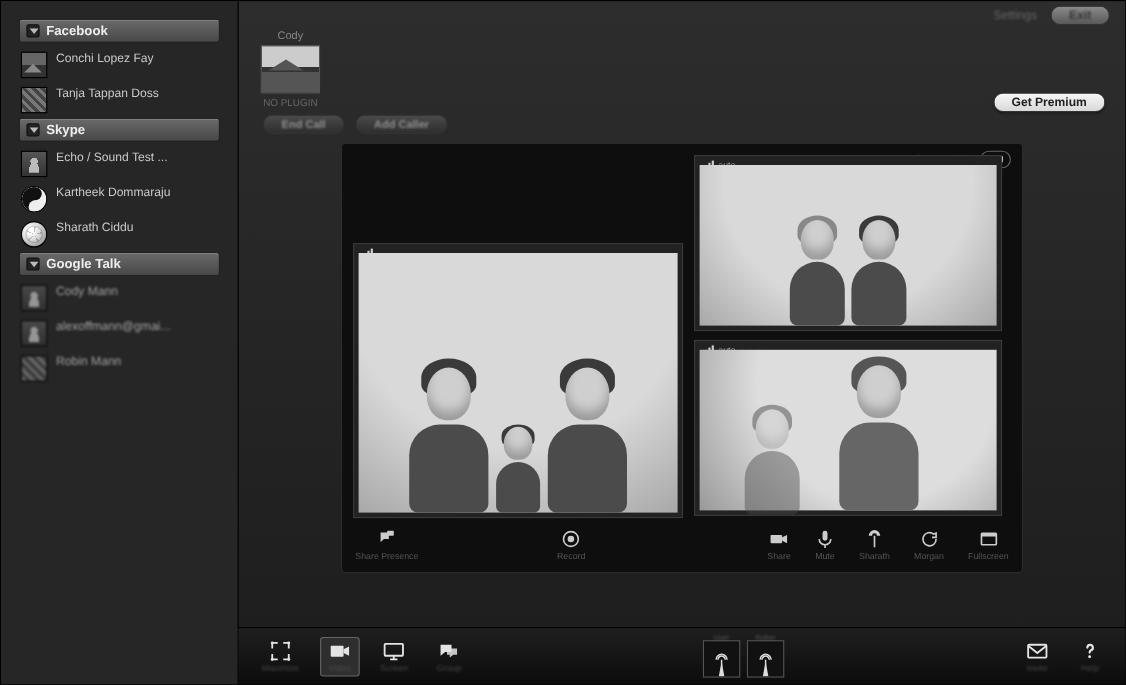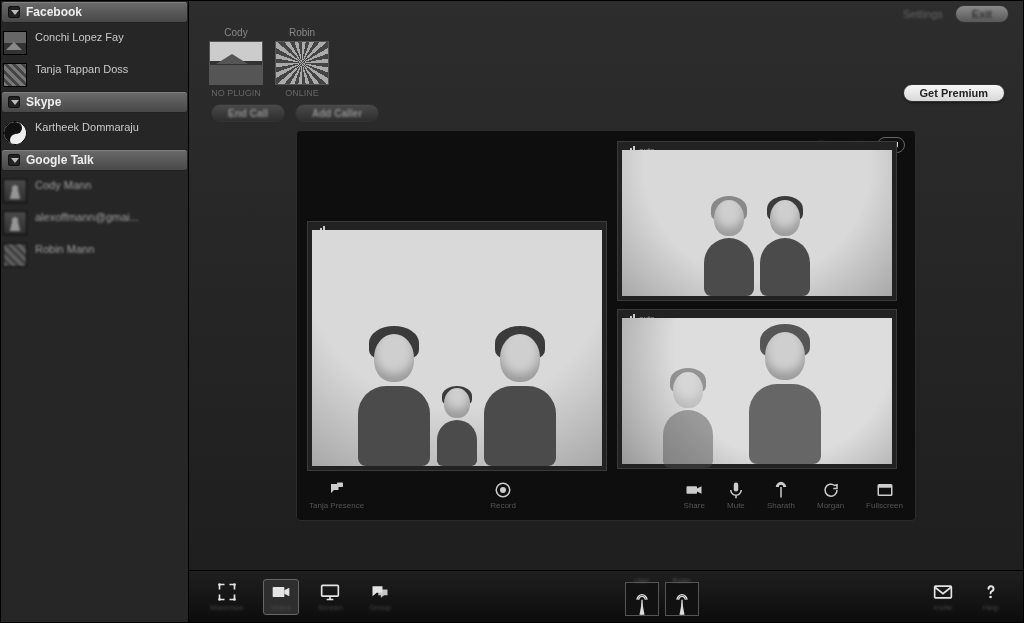--- a/index.html
+++ b/index.html
@@ -1,19 +1,19 @@
 <!DOCTYPE html>
 <html><head>
 <meta charset="utf-8">
 <style>
   *{box-sizing:border-box;margin:0;padding:0}
   body{font-family:Arial,Helvetica,sans-serif;background:#1a1a1a;color:#ccc;width:1024px;height:623px;overflow:hidden;position:relative}
   .app{display:flex;width:100%;height:100%;border:1px solid #000;background:linear-gradient(#2d2d2d,#1d1d1d)}
   
-  .sidebar{width:188px;background:#262626;border-right:1px solid #000;display:flex;flex-direction:column;padding:0}
+  .sidebar{width:216px;background:#262626;border-right:1px solid #000;display:flex;flex-direction:column;padding:16px}
   .acc-header{display:flex;align-items:center;gap:6px;background:linear-gradient(#6a6a6a,#484848);border:1px solid #222;border-radius:3px;padding:3px 6px;font-size:12px;font-weight:bold;color:#eee;margin-bottom:4px;cursor:pointer;box-shadow:inset 0 1px 0 rgba(255,255,255,.15)}
   .chev{width:12px;height:12px;background:#222;border:1px solid #111;position:relative;border-radius:2px}
   .chev::after{content:"";position:absolute;left:2px;top:3px;border-left:4px solid transparent;border-right:4px solid transparent;border-top:5px solid #bbb}
   .contact{display:flex;align-items:flex-start;gap:8px;padding:4px 2px;font-size:11px;color:#c9c9c9;cursor:pointer}
   .avatar{width:24px;height:24px;border:1px solid #000;background:linear-gradient(#555,#333);flex:0 0 auto;position:relative;overflow:hidden}
   .avatar.face::after{content:"";position:absolute;inset:3px;background:radial-gradient(circle at 50% 35%,#bbb 0 25%,transparent 26%),radial-gradient(ellipse at 50% 90%,#bbb 0 40%,transparent 41%)}
   .avatar.scene{background:linear-gradient(#666 0 50%,#333 50%)}
   .avatar.scene::after{content:"";position:absolute;left:2px;bottom:4px;width:0;height:0;border-left:8px solid transparent;border-right:8px solid transparent;border-bottom:8px solid #888}
   .avatar.yy{background:#eee;border-radius:50%}
   .avatar.yy::before{content:"";position:absolute;inset:0;border-radius:50%;background:linear-gradient(90deg,#111 0 50%,#eee 50%)}
@@ -100,22 +100,30 @@
     <div class="contact">
         <div class="avatar tex"></div>
         <span>Tanja Tappan Doss</span>
       </div>
 
     <div class="acc-header">
       <span class="chev"></span>
       <span>Skype</span>
     </div>
     <div class="contact">
+        <div class="avatar face"></div>
+        <span>Echo / Sound Test ...</span>
+      </div>
+    <div class="contact">
         <div class="avatar yy"></div>
         <span>Kartheek Dommaraju</span>
+      </div>
+    <div class="contact">
+        <div class="avatar ball"></div>
+        <span>Sharath Ciddu</span>
       </div>
 
     <div class="acc-header">
       <span class="chev"></span>
       <span>Google Talk</span>
     </div>
     <div class="contact blur">
         <div class="avatar face"></div>
         <span>Cody Mann</span>
       </div>
@@ -133,25 +141,20 @@
     <div class="topbar">
       <span class="blur">Settings</span>
       <button class="btn-pill"><span class="blur">Exit</span></button>
     </div>
 
     <div class="callers">
       <div class="caller">
         <span class="name">Cody</span>
         <div class="thumb lake"></div>
         <span class="status">NO PLUGIN</span>
-      </div>
-      <div class="caller">
-        <span class="name">Robin</span>
-        <div class="thumb leaf"></div>
-        <span class="status">ONLINE</span>
       </div>
     </div>
     <div class="caller-actions" style="padding:2px 20px 8px">
       <button class="btn-pill dark"><span class="blur" style="font-size:10px">End Call</span></button>
       <button class="btn-pill dark"><span class="blur" style="font-size:10px">Add Caller</span></button>
     </div>
 
     <div class="promo">
       <button class="btn-pill light"><span>Get Premium</span></button>
     </div>
@@ -235,21 +238,21 @@
           </div>
         </div>
 
         <div class="stage-bar">
           <div class="sb-left">
             <div class="sb-item">
               <svg viewBox="0 0 24 24">
                   <path d="M4 4h10v8H8l-4 4V4z"></path>
                   <rect x="12" y="2" width="8" height="6" rx="1"></rect>
                 </svg>
-              <span>Tanja Presence</span>
+              <span>Share Presence</span>
             </div>
             <div class="sb-item" style="margin-left:104px">
               <svg viewBox="0 0 24 24">
                   <circle cx="12" cy="12" r="9" fill="none" stroke="#ccc" stroke-width="2"></circle>
                   <circle cx="12" cy="12" r="4"></circle>
                 </svg>
               <span>Record</span>
             </div>
           </div>
           <div class="sb-right">

